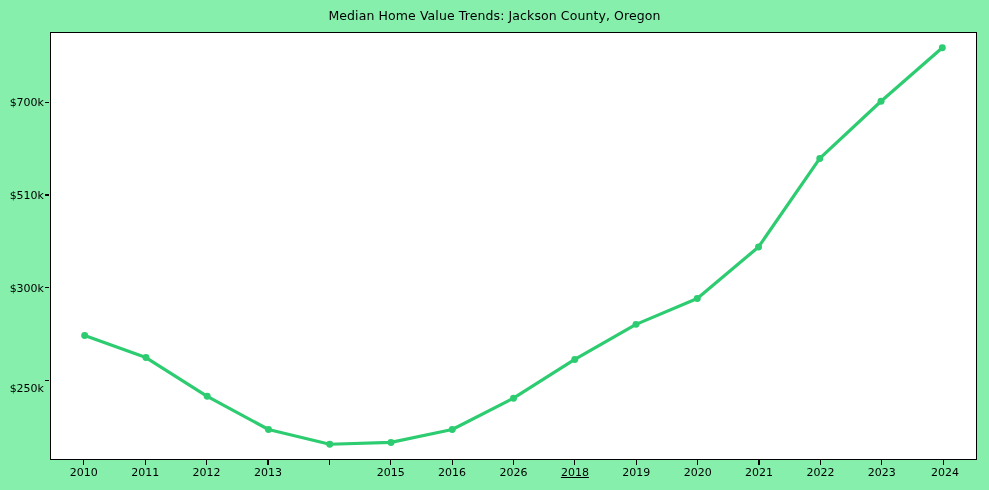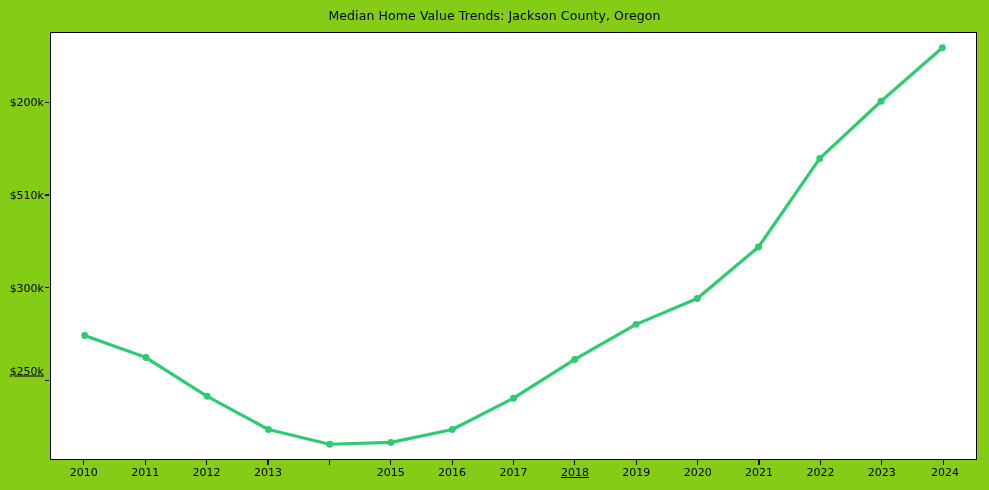--- a/index.html
+++ b/index.html
@@ -10,21 +10,21 @@
   body {
     width: 989px;
     height: 490px;
     font-family: "DejaVu Sans", sans-serif;
     overflow: hidden;
   }
   #figure {
     position: relative;
     width: 989px;
     height: 490px;
-    background: #84cc16;
+    background: #86efac;
   }
   #chart-title {
     position: absolute;
     left: 0;
     top: 8px;
     width: 989px;
     text-align: center;
     font-size: 12.5px;
     color: #000000;
     letter-spacing: 0.1px;
@@ -104,24 +104,24 @@
   }
 </style>
 </head>
 <body>
 
 <div id="figure">
 
   <div id="chart-title">Median Home Value Trends: Jackson County, Oregon</div>
 
   <div id="y-axis-labels">
-      <div class="ytick-label" style="top: 371px; text-decoration: underline;">$250k</div>
+      <div class="ytick-label" style="top: 388px;">$250k</div>
       <div class="ytick-label" style="top: 287.688px;">$300k</div>
       <div class="ytick-label" style="top: 195.048px;">$510k</div>
-      <div class="ytick-label" style="top: 102.407px;">$200k</div>
+      <div class="ytick-label" style="top: 102.407px;">$700k</div>
     </div>
   <div id="y-axis-ticks">
       <div class="ytick-mark" style="top: 379.729px; left: 0px;"></div>
       <div class="ytick-mark" style="top: 287.088px; left: 0px;"></div>
       <div class="ytick-mark" style="top: 194.448px; left: 0px;"></div>
       <div class="ytick-mark" style="top: 101.807px; left: 0px;"></div>
     </div>
 
   <div id="plot-area">
     <div id="plot-inner">
@@ -154,21 +154,21 @@
       <div class="xtick-label" style="left: 206.546px;">2012</div>
       <div class="xtick-mark" style="left: 205.946px;"></div>
       <div class="xtick-label" style="left: 267.937px; text-align: center;">2013</div>
       <div class="xtick-mark" style="left: 267.337px;"></div>
       <div class="xtick-label" style="left: 329.328px; margin-top: 32px;">2014</div>
       <div class="xtick-mark" style="left: 328.728px;"></div>
       <div class="xtick-label" style="left: 390.719px; text-align: right;">2015</div>
       <div class="xtick-mark" style="left: 390.119px;"></div>
       <div class="xtick-label" style="left: 452.109px;">2016</div>
       <div class="xtick-mark" style="left: 451.509px;"></div>
-      <div class="xtick-label" style="left: 513.5px;">2017</div>
+      <div class="xtick-label" style="left: 513.5px;">2026</div>
       <div class="xtick-mark" style="left: 512.9px;"></div>
       <div class="xtick-label" style="left: 574.891px; text-decoration: underline;">2018</div>
       <div class="xtick-mark" style="left: 574.291px;"></div>
       <div class="xtick-label" style="left: 636.281px;">2019</div>
       <div class="xtick-mark" style="left: 635.681px;"></div>
       <div class="xtick-label" style="left: 697.672px;">2020</div>
       <div class="xtick-mark" style="left: 697.072px;"></div>
       <div class="xtick-label" style="left: 759.063px;">2021</div>
       <div class="xtick-mark" style="left: 758.463px;"></div>
       <div class="xtick-label" style="left: 820.454px;">2022</div>

